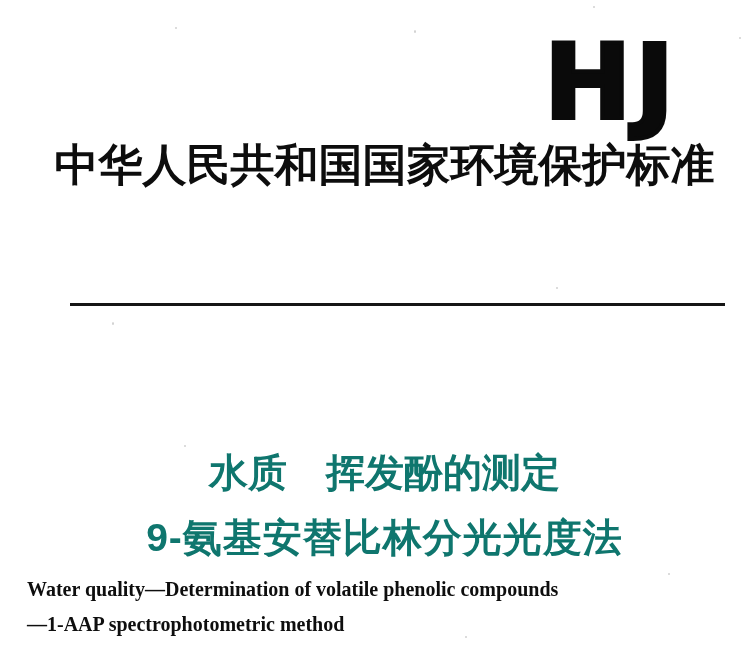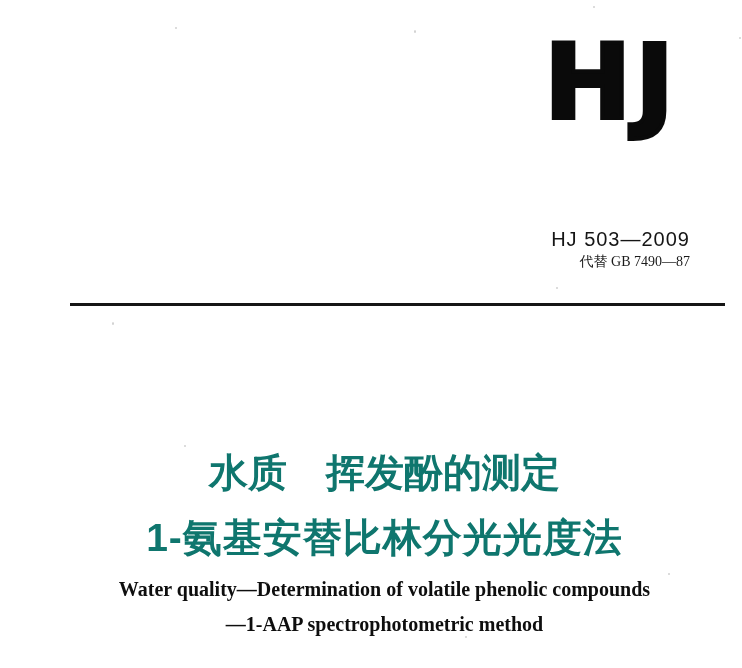--- a/index.html
+++ b/index.html
@@ -86,21 +86,21 @@
     margin-top: 18px;
     font-size: 39px;
     line-height: 47px;
     white-space: nowrap;
     letter-spacing: 1px;
   }
   
   .en-title {
     position: absolute;
     top: 572px; left: 0; width: 100%;
-    text-align: center;
+    text-align: left;
     font-family: "Liberation Serif", serif;
     font-weight: bold;
     font-size: 20px;
     line-height: 35px;
     color: #0e0e0e;
   }
   
   .speck {
     position: absolute;
     background: #9a9a9a;
@@ -108,31 +108,28 @@
     border-radius: 50%;
   }
 </style>
 </head>
 <body>
 
 <div class="page">
 
   <div class="hj-logo">HJ</div>
 
+  <div class="std-header-title">中华人民共和国国家环境保护标准</div>
 
-  <div class="std-code-block">
-    <div class="std-code">HJ 503—2009</div>
-    <div class="std-replaces">代替 GB 7490—87</div>
-  </div>
 
   <div class="header-rule"></div>
 
   <div class="main-title">
     <div class="cn1">水质　挥发酚的测定</div>
-    <div class="cn2">1-氨基安替比林分光光度法</div>
+    <div class="cn2">9-氨基安替比林分光光度法</div>
   </div>
 
   <div class="en-title">
     <div>Water quality—Determination of volatile phenolic compounds</div>
     <div>—1-AAP spectrophotometric method</div>
   </div>
 
   <div class="speck" style="left:148px; top:27px;  width:2px; height:2px;"></div>
   <div class="speck" style="left:387px; top:30px;  width:2px; height:3px;"></div>
   <div class="speck" style="left:712px; top:37px;  width:2px; height:2px;"></div>

